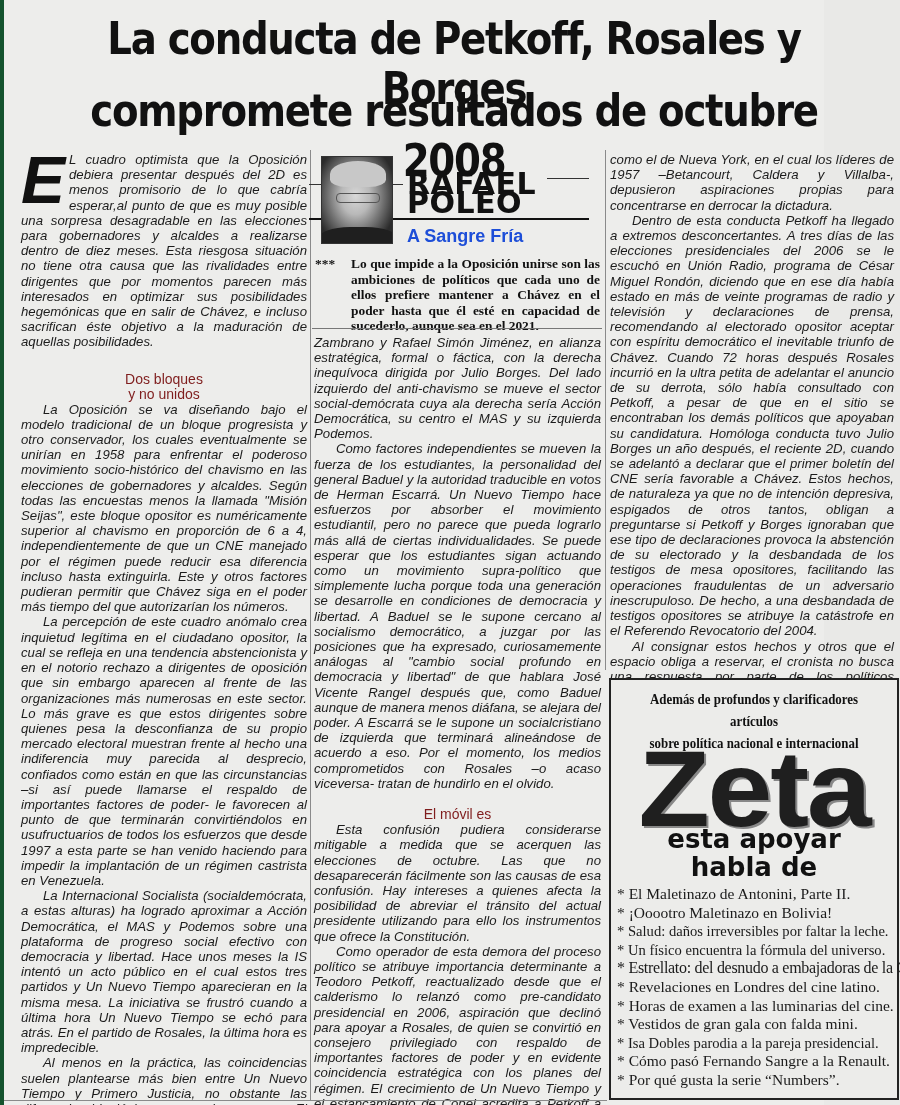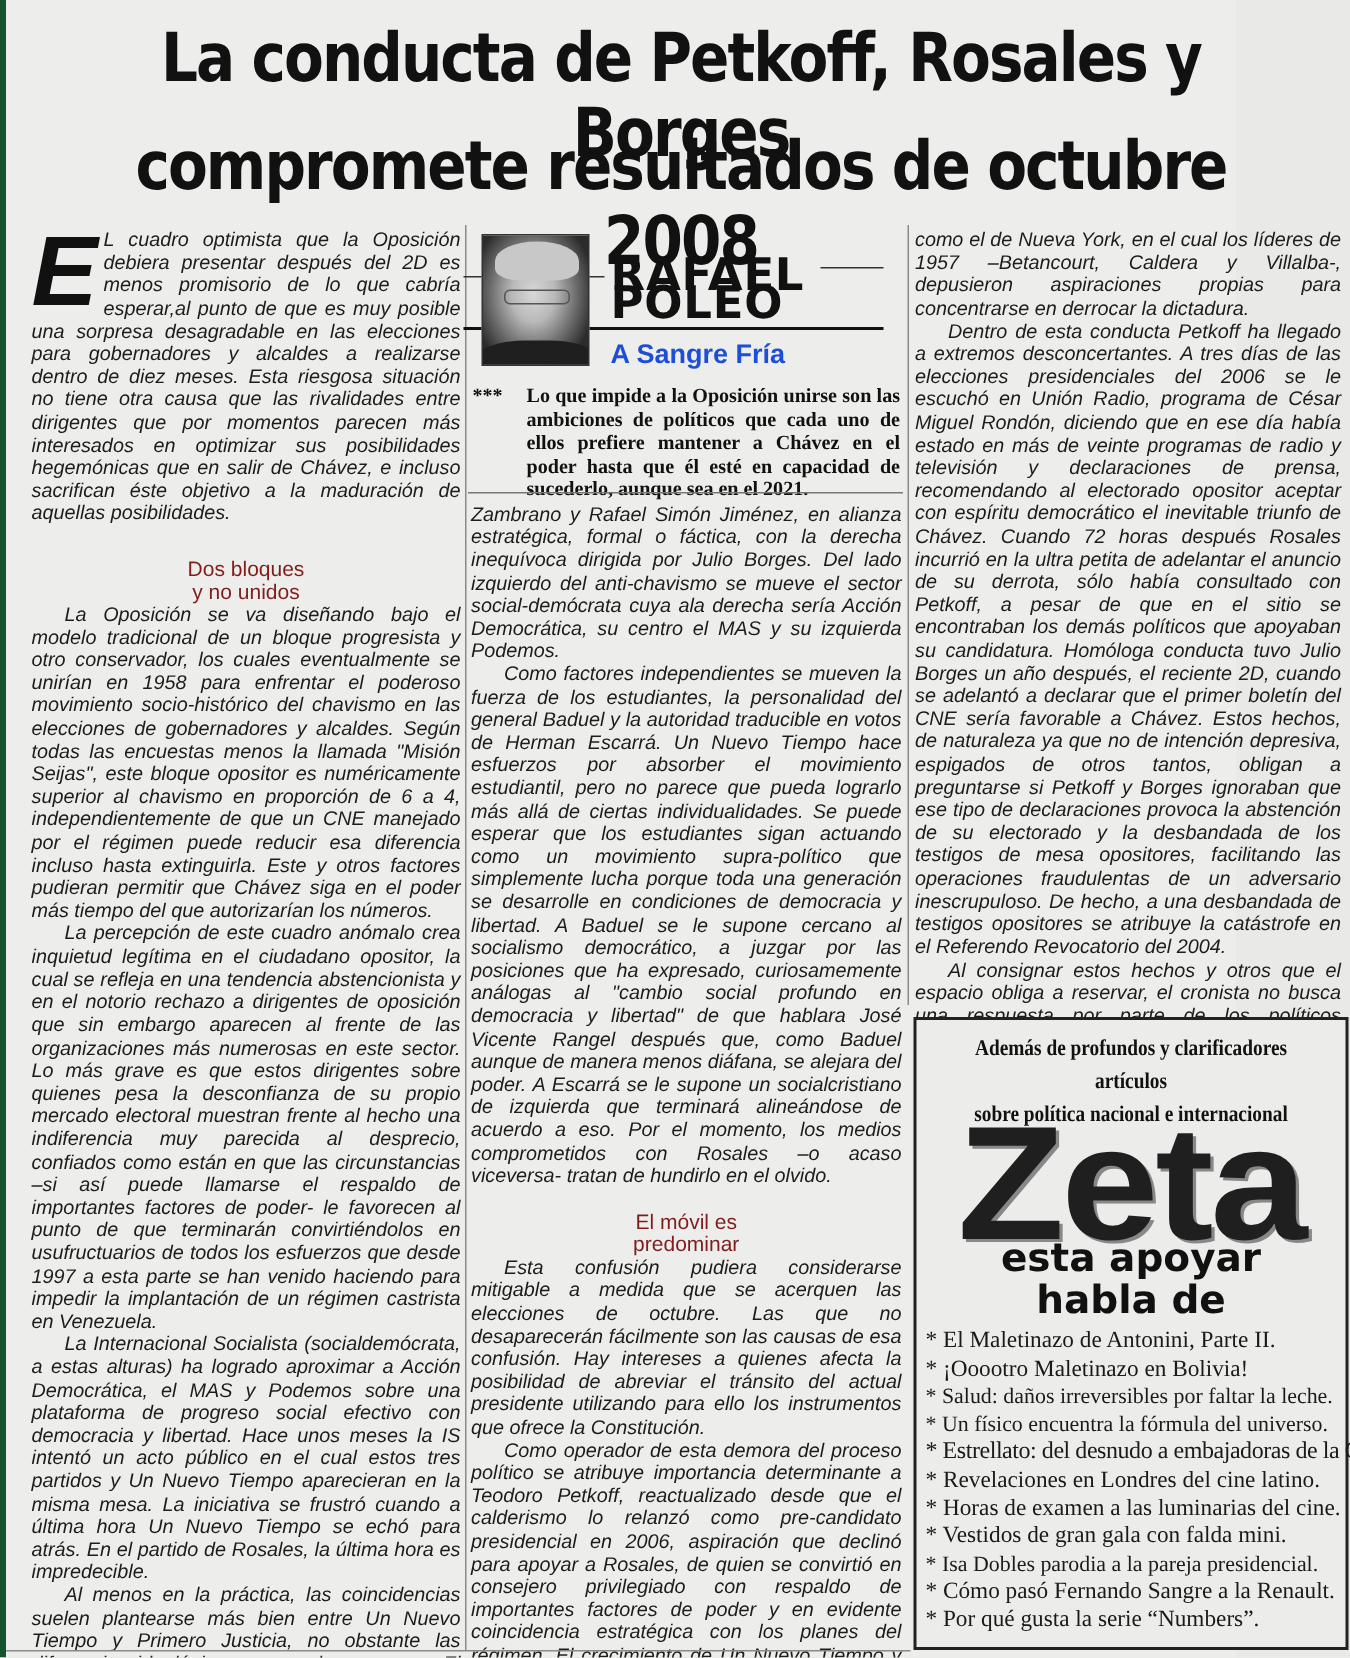--- a/index.html
+++ b/index.html
@@ -151,21 +151,20 @@
       <span class="qt">Lo que impide a la Oposición unirse son las ambiciones de políticos que cada uno de ellos prefiere mantener a Chávez en el poder hasta que él esté en capacidad de sucederlo, aunque sea en el 2021.</span>
     </div>
   </div>
   <div class="pq-rule"></div>
 
   <div class="col c2">
     <p class="noindent">Zambrano y Rafael Simón Jiménez, en alianza estratégica, formal o fáctica, con la derecha inequívoca dirigida por Julio Borges. Del lado izquierdo del anti-chavismo se mueve el sector social-demócrata cuya ala derecha sería Acción Democrática, su centro el MAS y su izquierda Podemos.</p>
     <p>Como factores independientes se mueven la fuerza de los estudiantes, la personalidad del general Baduel y la autoridad traducible en votos de Herman Escarrá. Un Nuevo Tiempo hace esfuerzos por absorber el movimiento estudiantil, pero no parece que pueda lograrlo más allá de ciertas individualidades. Se puede esperar que los estudiantes sigan actuando como un movimiento supra-político que simplemente lucha porque toda una generación se desarrolle en condiciones de democracia y libertad. A Baduel se le supone cercano al socialismo democrático, a juzgar por las posiciones que ha expresado, curiosamemente análogas al "cambio social profundo en democracia y libertad" de que hablara José Vicente Rangel después que, como Baduel aunque de manera menos diáfana, se alejara del poder. A Escarrá se le supone un socialcristiano de izquierda que terminará alineándose de acuerdo a eso. Por el momento, los medios comprometidos con Rosales –o acaso viceversa- tratan de hundirlo en el olvido.</p>
     <div class="subhead" style="margin-top:16px;">
       <div>El móvil es</div>
-      <div>predominar</div>
     </div>
     <p>Esta confusión pudiera considerarse mitigable a medida que se acerquen las elecciones de octubre. Las que no desaparecerán fácilmente son las causas de esa confusión. Hay intereses a quienes afecta la posibilidad de abreviar el tránsito del actual presidente utilizando para ello los instrumentos que ofrece la Constitución.</p>
     <p>Como operador de esta demora del proceso político se atribuye importancia determinante a Teodoro Petkoff, reactualizado desde que el calderismo lo relanzó como pre-candidato presidencial en 2006, aspiración que declinó para apoyar a Rosales, de quien se convirtió en consejero privilegiado con respaldo de importantes factores de poder y en evidente coincidencia estratégica con los planes del régimen. El crecimiento de Un Nuevo Tiempo y el estancamiento de Copei  acredita a Petkoff a los ojos de la yunta Rosales-Borges, pero de todos modos es un crecimiento que no sólo no es de opinión opositora sino que se hace a expensas del esfuerzo para cambiar el cuadro político.</p>
 
   </div>
 
   <div class="col c3">
     <p class="noindent">como el de Nueva York, en el cual los líderes de 1957 –Betancourt, Caldera y Villalba-, depusieron aspiraciones propias para concentrarse en derrocar la dictadura.</p>
     <p>Dentro de esta conducta Petkoff ha llegado a extremos desconcertantes. A tres días de las elecciones presidenciales del 2006 se le escuchó en Unión Radio, programa de César Miguel Rondón, diciendo que en ese día había estado en más de veinte programas de radio y televisión y declaraciones de prensa, recomendando al electorado opositor aceptar con espíritu democrático el inevitable triunfo de Chávez. Cuando 72 horas después Rosales incurrió en la ultra petita de adelantar el anuncio de su derrota, sólo había consultado con Petkoff, a pesar de que en el sitio se encontraban los demás políticos que apoyaban su candidatura. Homóloga conducta tuvo Julio Borges un año después, el reciente 2D, cuando se adelantó a declarar que el primer boletín del CNE sería favorable a Chávez. Estos hechos, de naturaleza ya que no de intención depresiva, espigados de otros tantos, obligan a preguntarse si Petkoff y Borges ignoraban que ese tipo de declaraciones provoca la abstención de su electorado y la desbandada de los testigos de mesa opositores, facilitando las operaciones fraudulentas de un adversario inescrupuloso. De hecho, a una desbandada de testigos opositores se atribuye la catástrofe en el Referendo Revocatorio del 2004.</p>
     <p>Al consignar estos hechos y otros que el espacio obliga a reservar, el cronista no busca una respuesta por parte de los políticos claramente mencionados. Estas líneas serán analizadas por ellos con los factores mediáticos que les están asociados. Se decidirá ignorarlas. Sólo que lo importante no es el cronista, sino los millones de ciudadanos opositores que aquí verán relatado lo que para ellos desde hace tiempo es clara percepción.</p>

